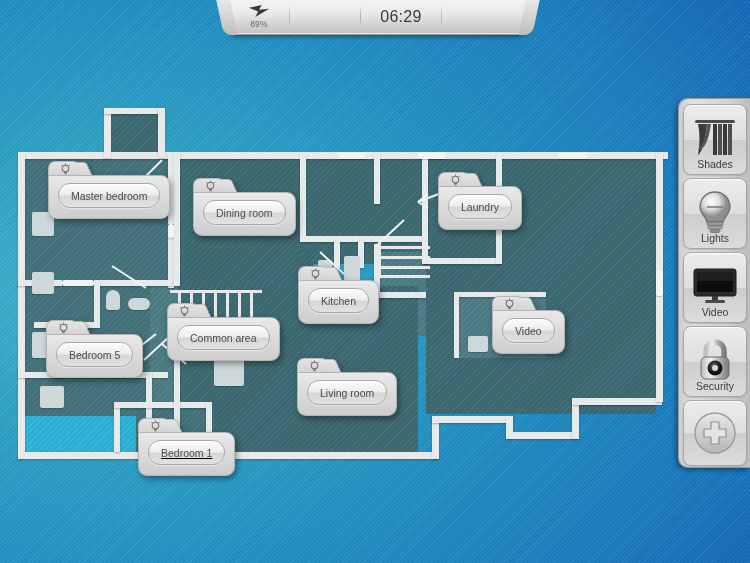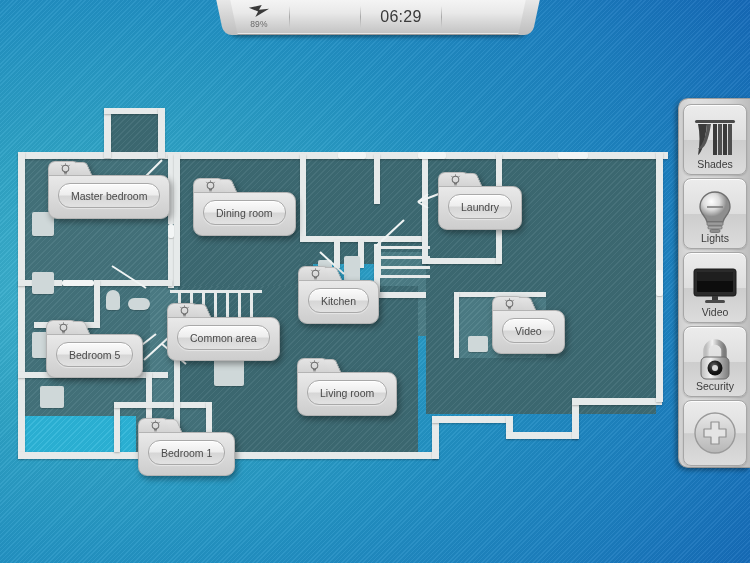--- a/index.html
+++ b/index.html
@@ -399,21 +399,21 @@
       <rect x="4.3" y="9.7" width="3.4" height="1" fill="#6d6d6d"></rect>
       <rect x="4.6" y="11.2" width="2.8" height="1" fill="#6d6d6d"></rect>
       <path d="M6 0.4 V1.8 M1.4 2 L2.4 3 M10.6 2 L9.6 3" stroke="#6d6d6d" stroke-width="1" fill="none"></path>
     </svg>
   </div>
   <div class="body">
     <div class="pill">Living room</div>
   </div>
 </div>
 
-<div class="lbl" style="left:138px;top:418px;">
+<div class="lbl" style="left:138px;top:418px;text-decoration:underline;">
   <div class="tab">
     <svg class="bulb" viewBox="0 0 12 14">
       <circle cx="6" cy="6" r="3.6" fill="none" stroke="#6d6d6d" stroke-width="1.1"></circle>
       <rect x="4.3" y="9.7" width="3.4" height="1" fill="#6d6d6d"></rect>
       <rect x="4.6" y="11.2" width="2.8" height="1" fill="#6d6d6d"></rect>
       <path d="M6 0.4 V1.8 M1.4 2 L2.4 3 M10.6 2 L9.6 3" stroke="#6d6d6d" stroke-width="1" fill="none"></path>
     </svg>
   </div>
   <div class="body">
     <div class="pill">Bedroom 1</div>

